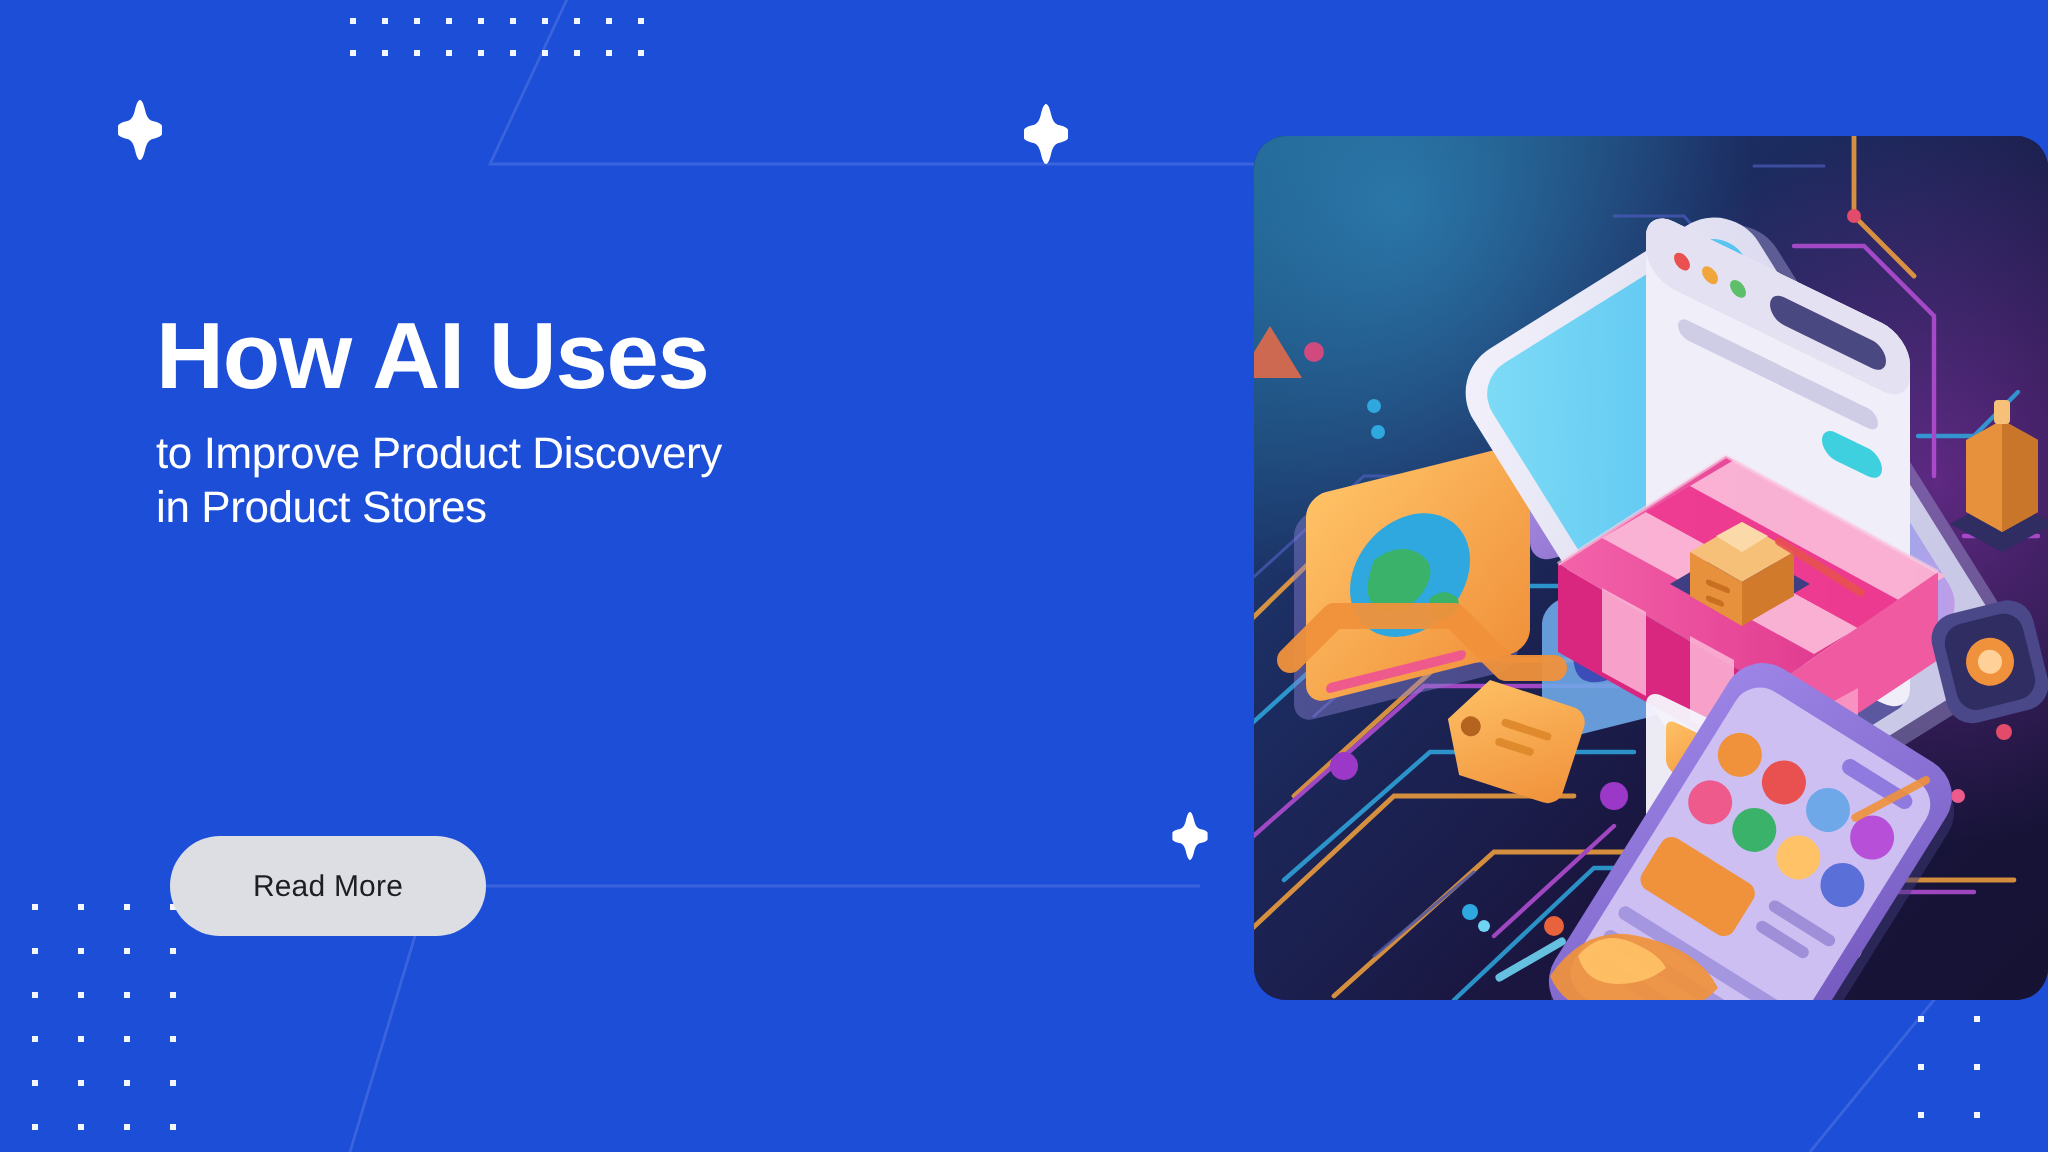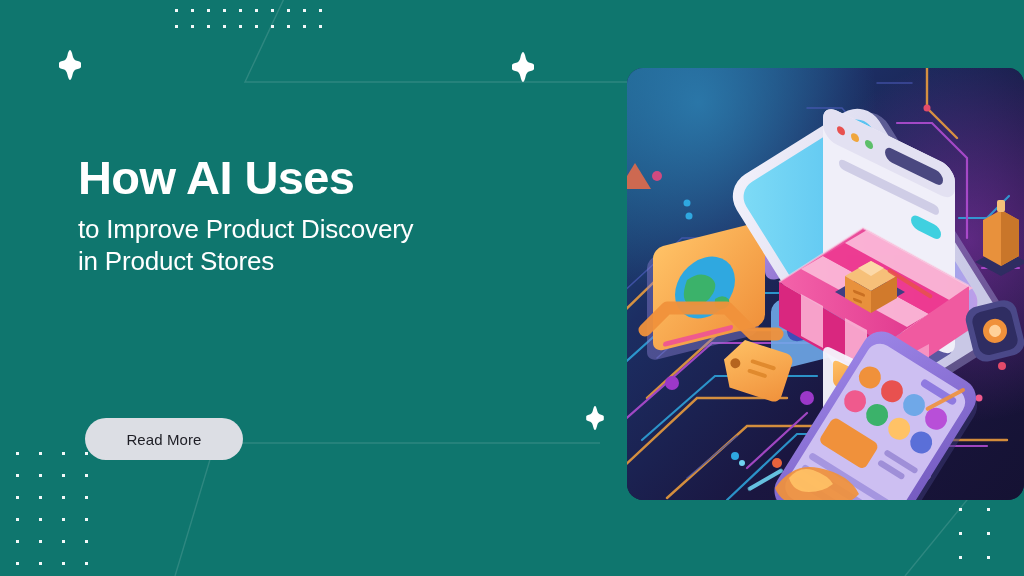--- a/index.html
+++ b/index.html
@@ -6,21 +6,21 @@
 
   html, body {
     width:1024px; height:576px;
     overflow:hidden;
     font-family:"Liberation Sans", sans-serif;
   }
 
   .banner {
     position:relative;
     width:1024px; height:576px;
-    background:#0f766e;
+    background:#1d4ed8;
     overflow:hidden;
   }
 
   
   .deco-lines { position:absolute; inset:0; pointer-events:none; }
 
   
   .dot-grid { position:absolute; display:grid; }
   .dot-grid .dot {
     width:3px; height:3px;
@@ -47,33 +47,33 @@
   .headline {
     color:#ffffff;
     font-size:47px;
     font-weight:bold;
     line-height:1.09;
     letter-spacing:-0.6px;
   }
   .subhead {
     margin-top:11px;
     color:#ffffff;
-    font-size:26px;
+    font-size:22px;
     font-weight:300;
     line-height:1.22;
     letter-spacing:-0.2px;
   }
 
   
   .cta {
     position:absolute;
     left:85px; top:418px;
     display:inline-flex;
     align-items:center; justify-content:center;
-    min-width:158px; height:42px;
+    min-width:158px; height:50px;
     padding:0 24px;
     border:none;
     border-radius:25px;
     background:#dcdee4;
     color:#1d1d24;
     font-family:"Liberation Sans", sans-serif;
     font-size:15px;
     font-weight:500;
     letter-spacing:.1px;
     cursor:pointer;

